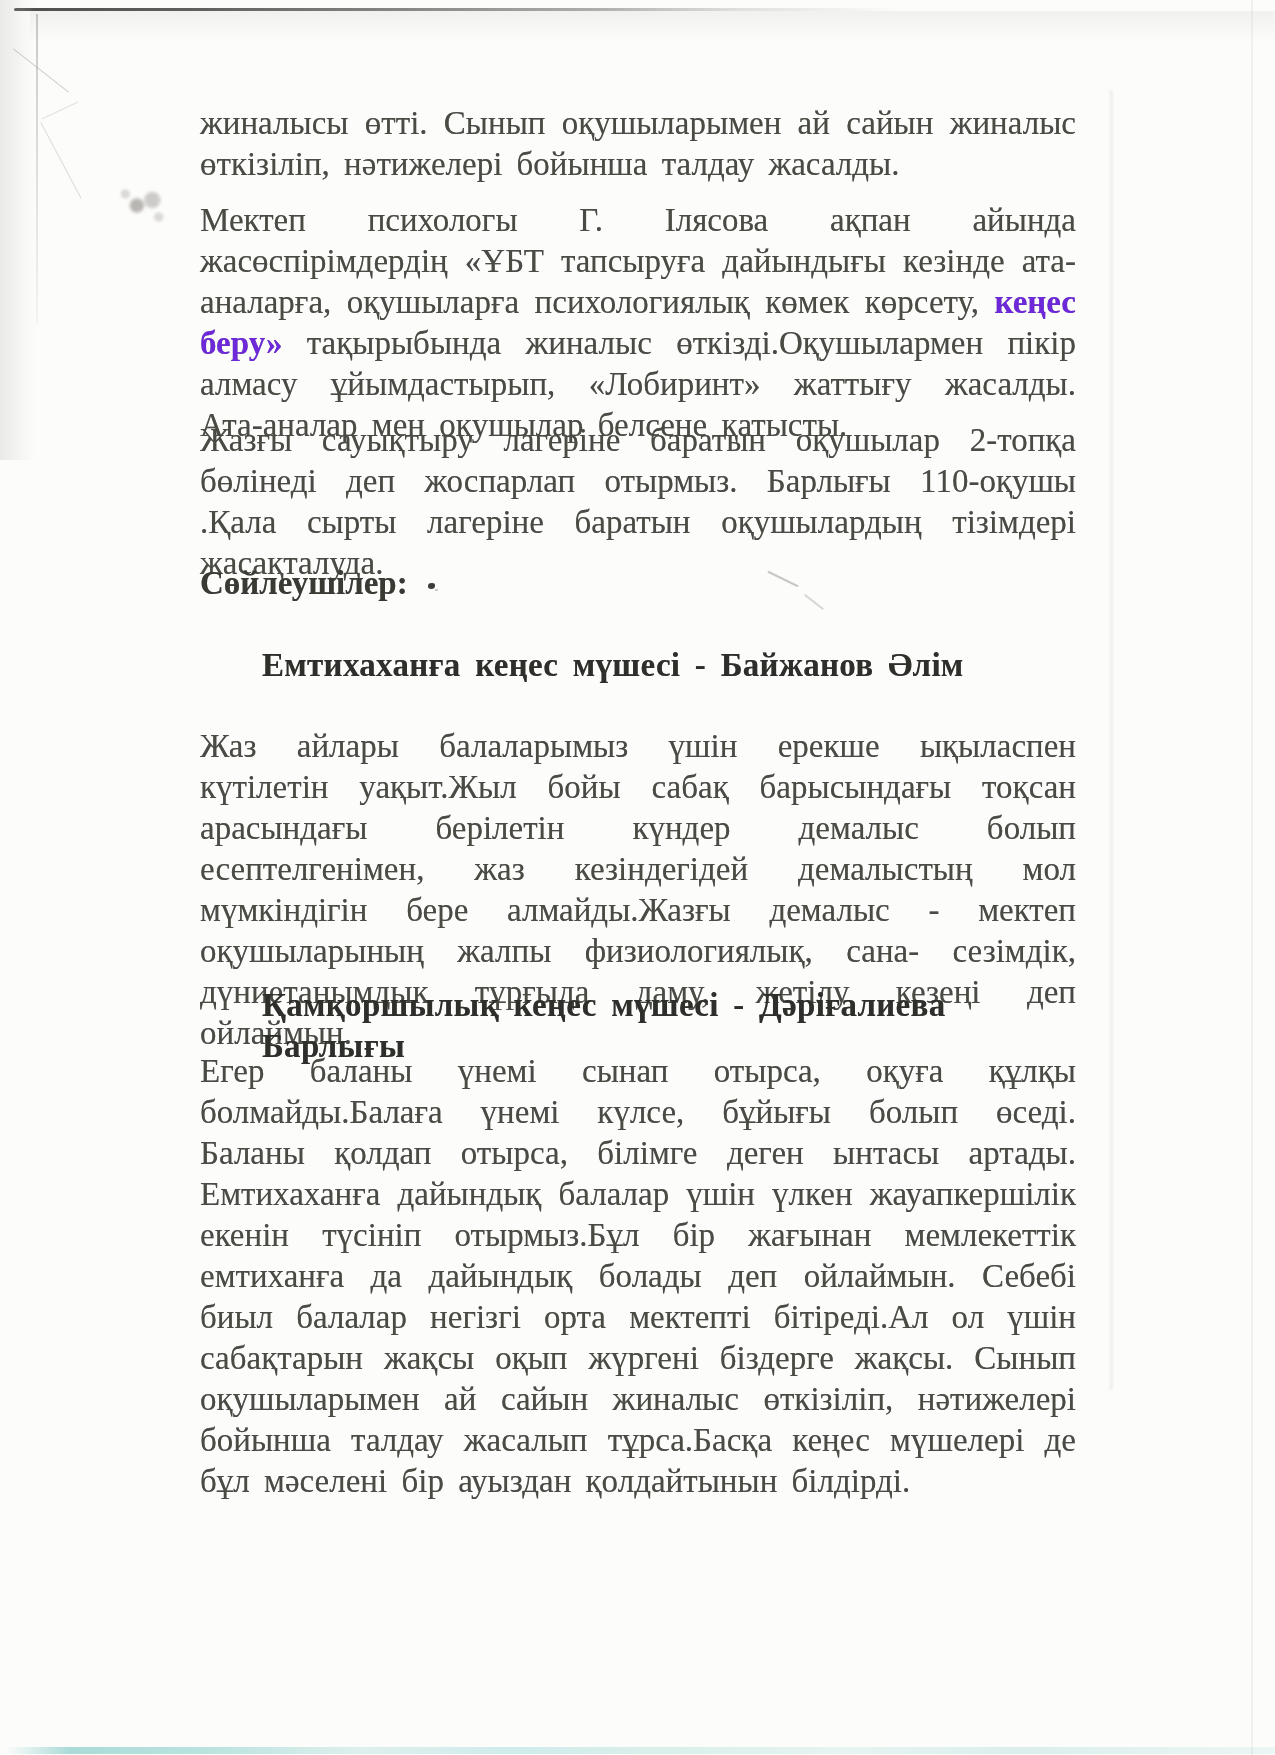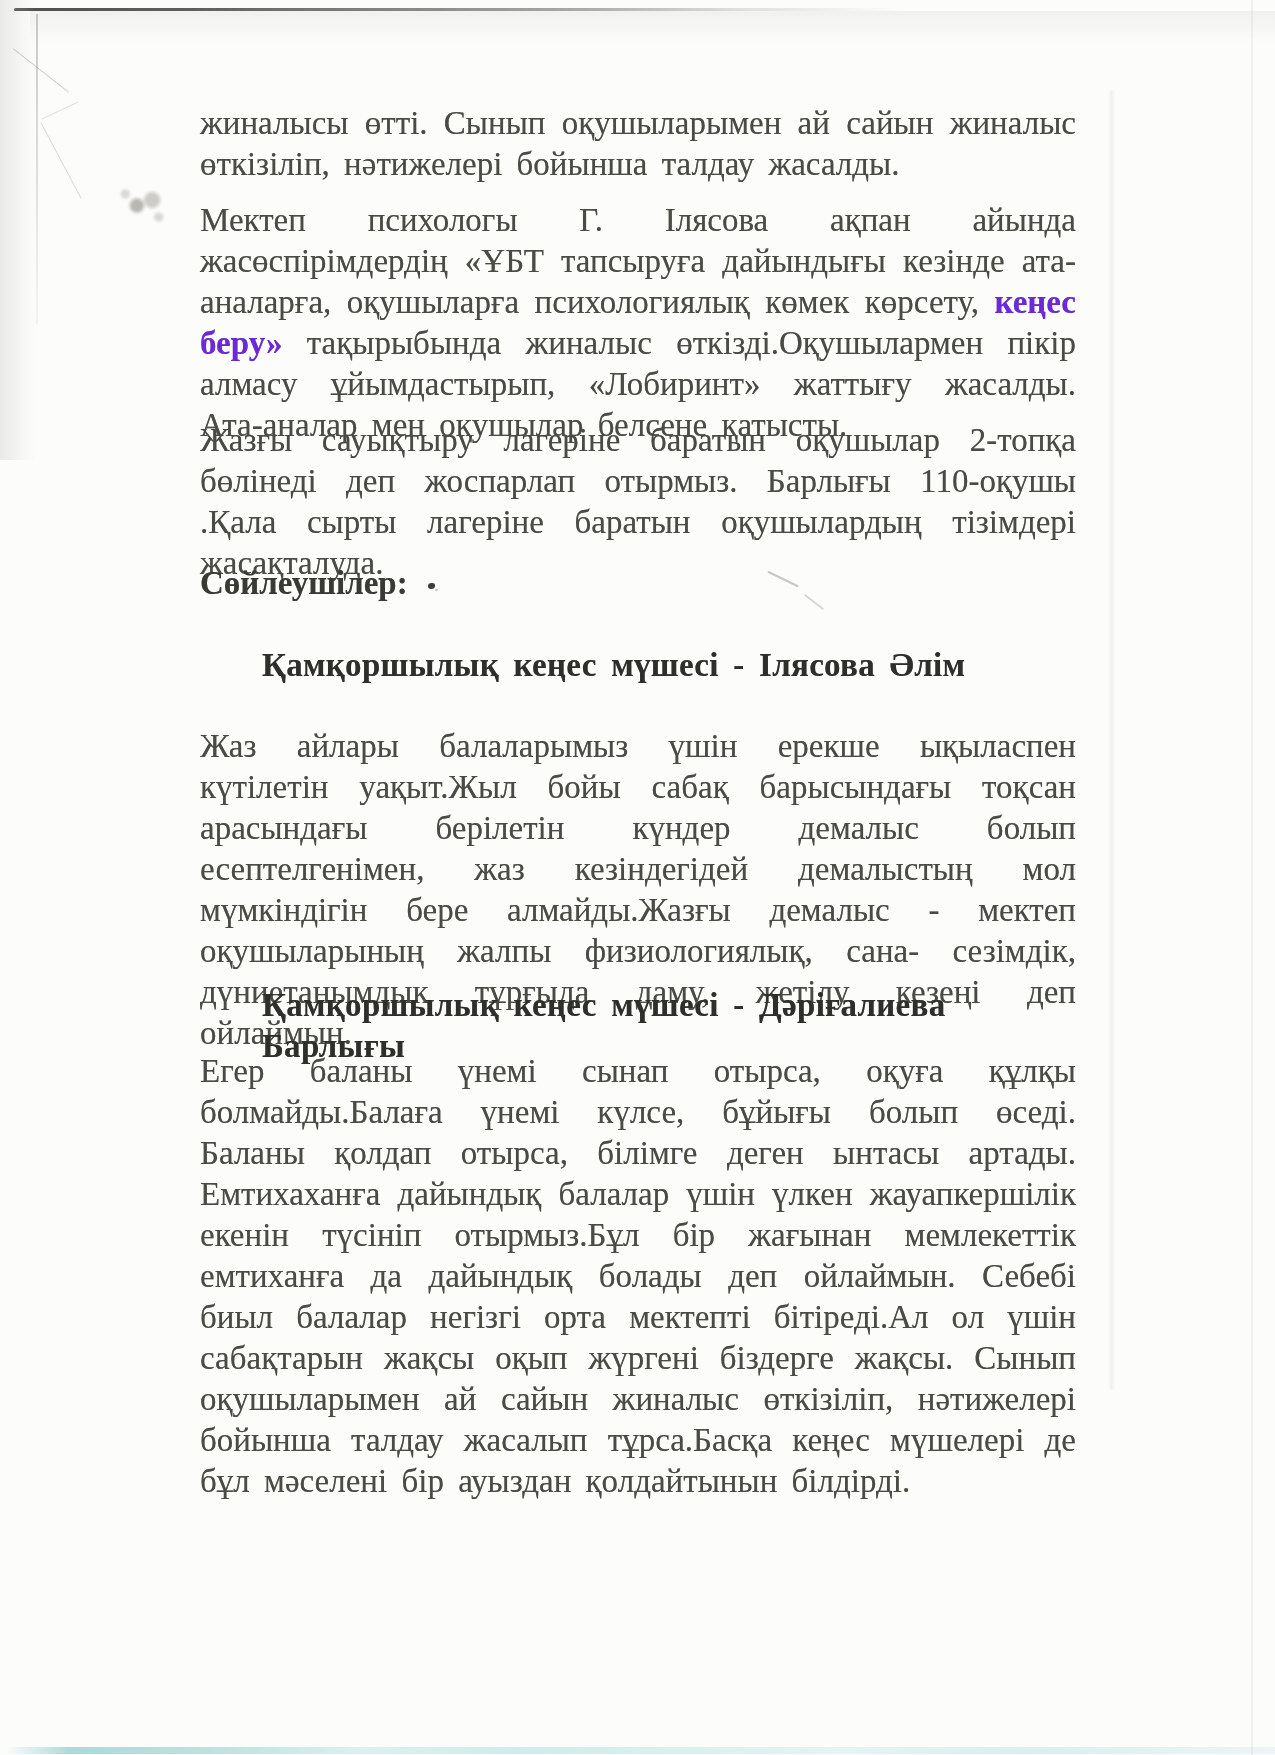--- a/index.html
+++ b/index.html
@@ -102,21 +102,21 @@
 
   <p class="para" style="top:200px"><span>Мектеп психологы Г. Ілясова ақпан айында жасөспірімдердің «ҰБТ тапсыруға дайындығы кезінде ата-аналарға, оқушыларға психологиялық көмек көрсету, </span><span class="emph">кеңес беру»</span><span> тақырыбында жиналыс өткізді.Оқушылармен пікір алмасу ұйымдастырып, «Лобиринт» жаттығу жасалды. Ата-аналар мен оқушылар белсене қатысты.</span></p>
 
   <p class="para" style="top:420px">Жазғы сауықтыру лагеріне баратын оқушылар 2-топқа бөлінеді деп жоспарлап отырмыз. Барлығы 110-оқушы .Қала сырты лагеріне баратын оқушылардың тізімдері жасақталуда.</p>
 
   <p class="speakers" style="top:563px"><span>Сөйлеушілер:</span><span class="pen-dot"></span></p>
 
   <div class="scratch s1"></div>
   <div class="scratch s2"></div>
 
-  <h3 class="speaker-heading" style="top:645px">Қамқоршылық кеңес мүшесі - Ілясова Әлім</h3>
+  <h3 class="speaker-heading" style="top:645px">Емтихаханға кеңес мүшесі - Байжанов Әлім</h3>
 
   <p class="para" style="top:726px">Жаз айлары  балаларымыз үшін ерекше ықыласпен күтілетін уақыт.Жыл бойы сабақ барысындағы тоқсан арасындағы берілетін күндер демалыс болып есептелгенімен, жаз кезіндегідей демалыстың мол мүмкіндігін бере алмайды.Жазғы демалыс - мектеп оқушыларының жалпы физиологиялық, сана- сезімдік, дүниетанымдык тұрғыда даму, жетілу кезеңі деп ойлаймын.</p>
 
   <h3 class="speaker-heading" style="top:985px">Қамқоршылық кеңес мүшесі - Дәріғалиева Барлығы</h3>
 
   <p class="para" style="top:1051px">Егер баланы үнемі сынап отырса, оқуға құлқы болмайды.Балаға үнемі күлсе, бұйығы болып өседі. Баланы қолдап отырса, білімге деген ынтасы артады. Емтихаханға дайындық балалар үшін үлкен жауапкершілік екенін түсініп отырмыз.Бұл бір жағынан мемлекеттік емтиханға да дайындық болады деп ойлаймын. Себебі биыл балалар негізгі орта мектепті бітіреді.Ал ол үшін сабақтарын жақсы оқып жүргені біздерге жақсы. Сынып оқушыларымен ай сайын жиналыс өткізіліп, нәтижелері бойынша талдау жасалып тұрса.Басқа кеңес мүшелері де бұл мәселені бір ауыздан қолдайтынын білдірді.</p>
 
   <div class="vert-streak"></div>
   <div class="right-edge-line"></div>
   <div class="bottom-strip"></div>

